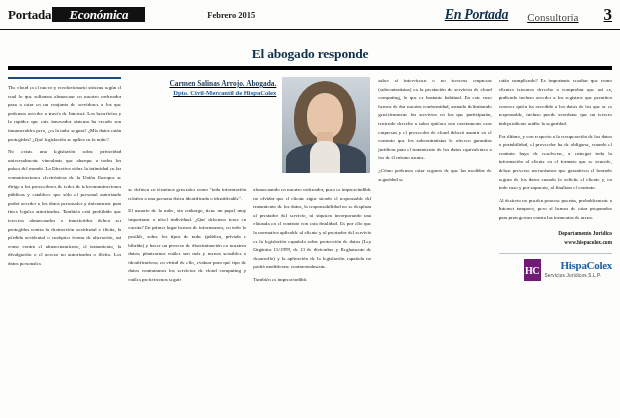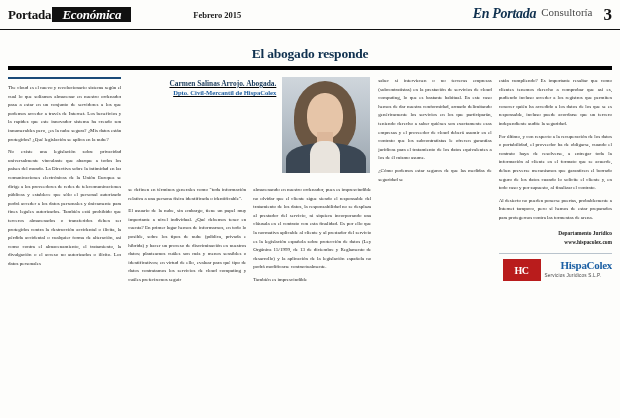--- a/index.html
+++ b/index.html
@@ -37,36 +37,37 @@
     font-family: "Liberation Serif", serif;
     font-size: 13px;
     font-weight: bold;
     letter-spacing: -0.2px;
     color: #111;
     white-space: nowrap;
   }
   .brand .brand-eco {
     background: #111;
     color: #fff;
-    padding: 0 10px;
+    padding: 0 17px;
     margin-left: 1px;
     font-style: italic;
   }
   .masthead-date {
     font-family: "Liberation Serif", serif;
     font-size: 8.5px;
     color: #222;
     margin-left: 62px;
     font-weight: bold;
   }
   .masthead-right {
     margin-left: auto;
     display: flex;
-    align-items: flex-start;
-    gap: 5px;
+    align-items: flex-end;
+    gap: 19px;
+    text-decoration: underline;
   }
   .section-title {
     font-family: "Liberation Serif", serif;
     font-size: 14px;
     font-weight: bold;
     font-style: italic;
     color: #10314f;
     letter-spacing: -0.3px;
   }
   .section-sub {
@@ -236,22 +237,22 @@
   .logo-row {
     display: flex;
     align-items: center;
     justify-content: flex-end;
     gap: 4px;
     margin-top: 6px;
     border-top: 1px solid #b9c3cc;
     padding-top: 5px;
   }
   .logo-mark {
-    width: 38px; height: 22px;
-    background: #b91c1c;
+    width: 17px; height: 22px;
+    background: #701a75;
     color: #fff;
     font-family: "Liberation Serif", serif;
     font-size: 10px;
     font-weight: bold;
     display: flex;
     align-items: center;
     justify-content: center;
     letter-spacing: -0.5px;
   }
   .logo-text .logo-name {

